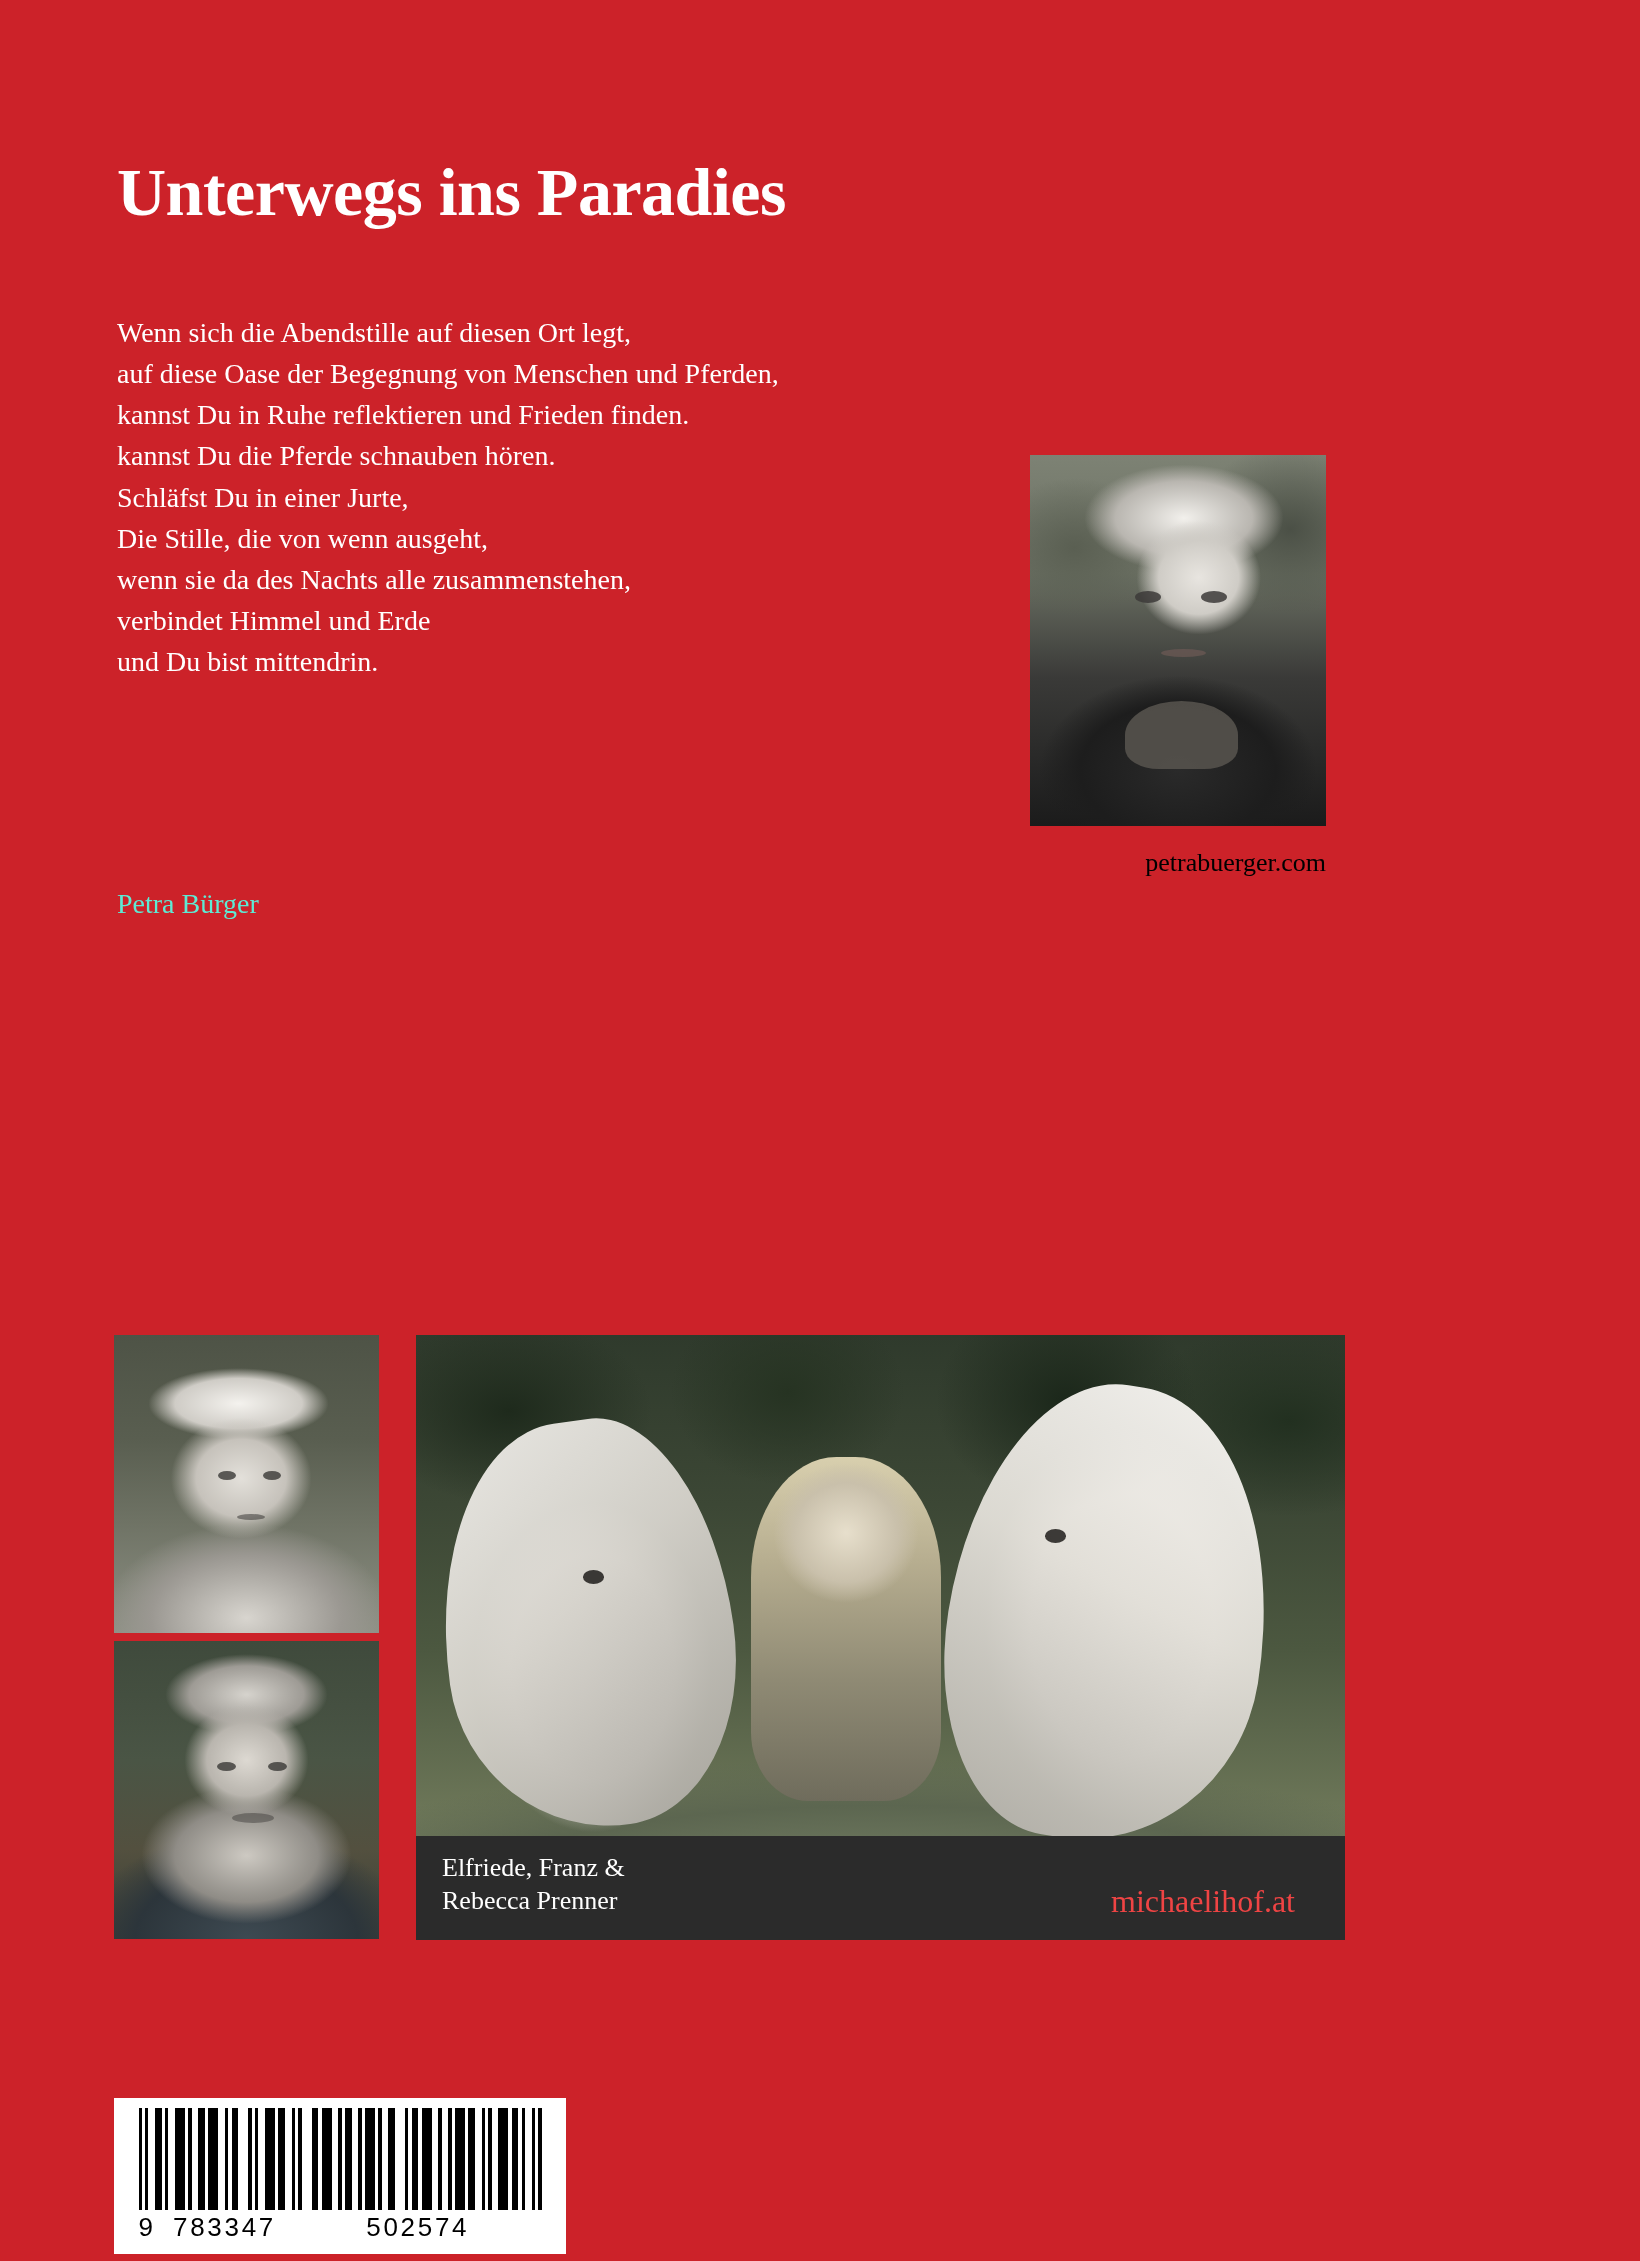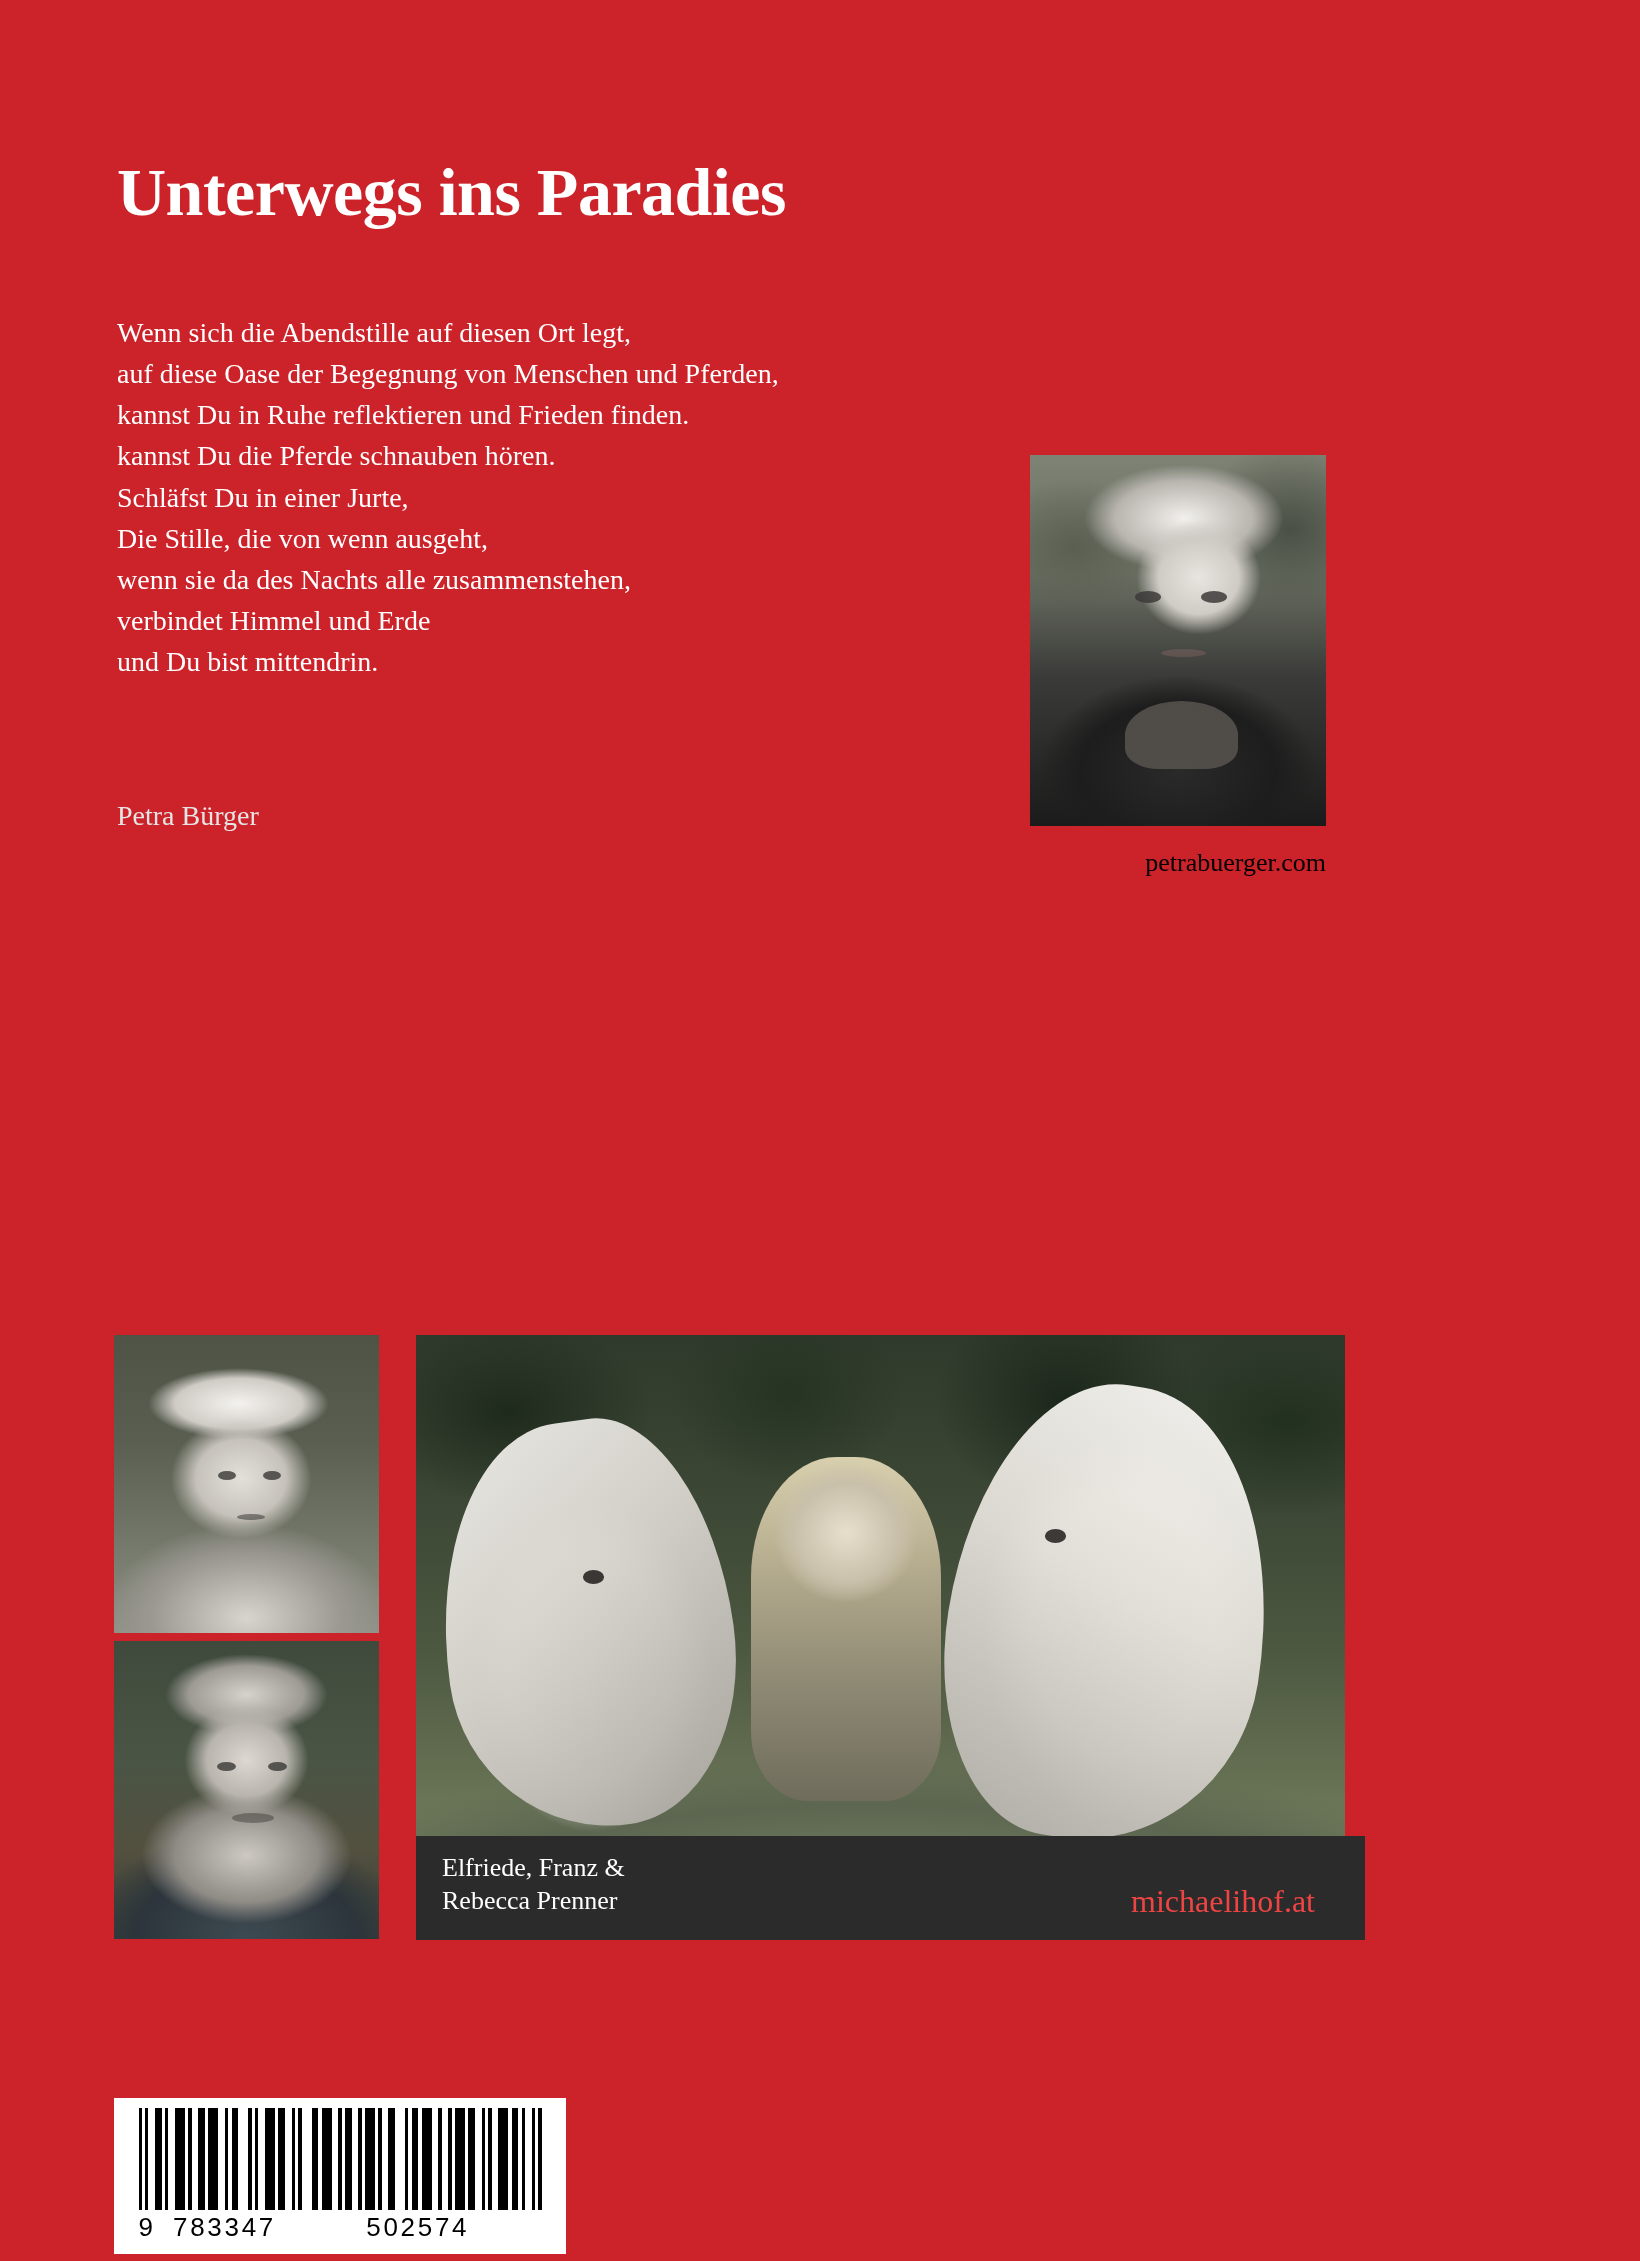--- a/index.html
+++ b/index.html
@@ -45,23 +45,23 @@
     color: #ffffff;
   }
   .poem .line {
     display: block;
     white-space: nowrap;
   }
 
   .author {
     position: absolute;
     left: 117px;
-    top: 800px;
+    top: 888px;
     font-size: 28px;
-    color: #e5e5e5;
+    color: #5eead4;
     white-space: nowrap;
   }
 
   
   .portrait {
     position: absolute;
     left: 1030px;
     top: 455px;
     width: 296px;
     height: 371px;
@@ -225,21 +225,20 @@
   .photo-main .eye-a { left: 167px; top: 235px; }
   .photo-main .eye-b { left: 629px; top: 194px; }
 
   .caption-bar {
     position: absolute;
     left: 416px;
     top: 1836px;
     width: 929px;
     height: 104px;
     background: #2b2b2b;
-    padding-left: 20px;
   }
   .caption-bar .names {
     position: absolute;
     left: 26px;
     top: 16.3px;
     font-size: 26px;
     line-height: 1.24;
     color: #ffffff;
   }
   .caption-bar .names .n-line { display: block; white-space: nowrap; }

